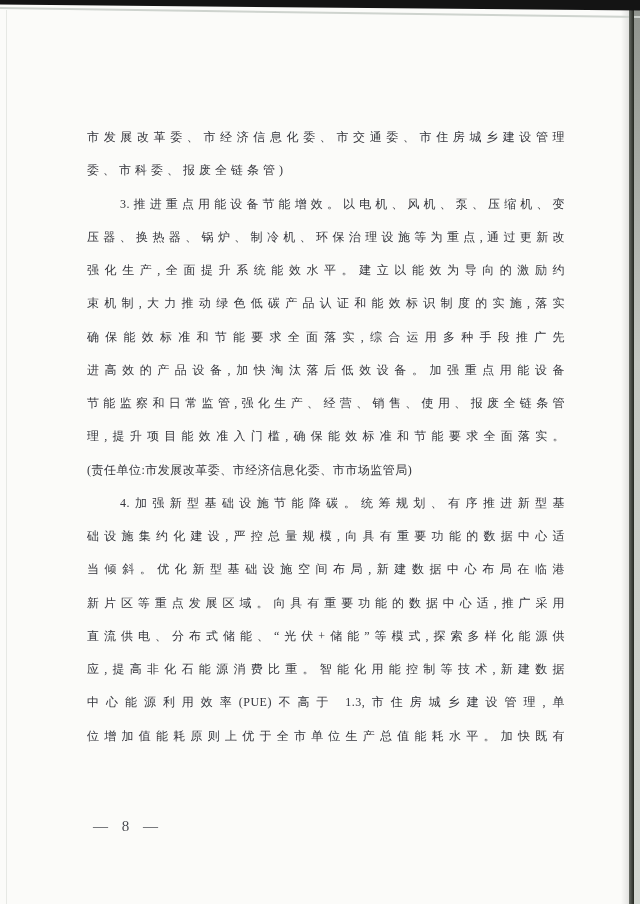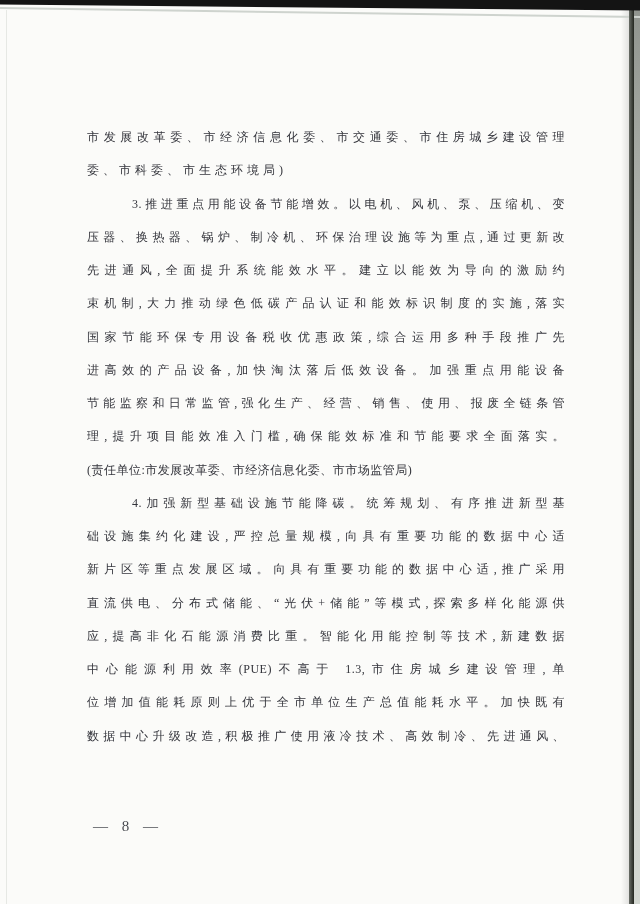--- a/index.html
+++ b/index.html
@@ -59,21 +59,21 @@
     font-size: 12px;
     line-height: 33.25px;
     z-index: 2;
   }
   .line { height: 33.25px; letter-spacing: 0.5px; }
   .line.justify {
     text-align: justify;
     text-align-last: justify;
     text-justify: inter-character;
   }
-  .line.indent { text-indent: 33px; margin-left: 12px; }
+  .line.indent { text-indent: 33px; }
   .line.wide { letter-spacing: 4px; }
 
   .page-footer {
     position: absolute;
     left: 93px; top: 818px;
     color: #4a4c52;
     font-size: 15px;
     letter-spacing: 1px;
     word-spacing: 8px;
     z-index: 2;
@@ -86,35 +86,35 @@
 
   <div class="scan-top-edge"></div>
   <div class="scan-top"></div>
   <div class="scan-left-edge"></div>
   <div class="scan-right-shadow"></div>
   <div class="scan-right-light"></div>
   <div class="scan-right-dark"></div>
 
   <div class="doc-body">
       <div class="line justify">市发展改革委、市经济信息化委、市交通委、市住房城乡建设管理</div>
-      <div class="line wide">委、市科委、市生态环境局)</div>
+      <div class="line wide">委、市科委、报废全链条管)</div>
       <div class="line indent justify">3.推进重点用能设备节能增效。以电机、风机、泵、压缩机、变</div>
       <div class="line justify">压器、换热器、锅炉、制冷机、环保治理设施等为重点,通过更新改</div>
-      <div class="line justify">先进通风,全面提升系统能效水平。建立以能效为导向的激励约</div>
+      <div class="line justify">强化生产,全面提升系统能效水平。建立以能效为导向的激励约</div>
       <div class="line justify">束机制,大力推动绿色低碳产品认证和能效标识制度的实施,落实</div>
-      <div class="line justify">国家节能环保专用设备税收优惠政策,综合运用多种手段推广先</div>
+      <div class="line justify">确保能效标准和节能要求全面落实,综合运用多种手段推广先</div>
       <div class="line justify">进高效的产品设备,加快淘汰落后低效设备。加强重点用能设备</div>
       <div class="line justify">节能监察和日常监管,强化生产、经营、销售、使用、报废全链条管</div>
       <div class="line justify">理,提升项目能效准入门槛,确保能效标准和节能要求全面落实。</div>
       <div class="line">(责任单位:市发展改革委、市经济信息化委、市市场监管局)</div>
       <div class="line indent justify">4.加强新型基础设施节能降碳。统筹规划、有序推进新型基</div>
       <div class="line justify">础设施集约化建设,严控总量规模,向具有重要功能的数据中心适</div>
+      <div class="line justify">当倾斜。优化新型基础设施空间布局,新建数据中心布局在临港</div>
       <div class="line justify">新片区等重点发展区域。向具有重要功能的数据中心适,推广采用</div>
       <div class="line justify">直流供电、分布式储能、“光伏+储能”等模式,探索多样化能源供</div>
       <div class="line justify">应,提高非化石能源消费比重。智能化用能控制等技术,新建数据</div>
       <div class="line justify">中心能源利用效率(PUE)不高于 1.3,市住房城乡建设管理,单</div>
       <div class="line justify">位增加值能耗原则上优于全市单位生产总值能耗水平。加快既有</div>
-      <div class="line justify">数据中心升级改造,积极推广使用液冷技术、高效制冷、先进通风、</div>
     </div>
 
   <div class="page-footer">— 8 —</div>
 
 </div>
 
 </body></html>

